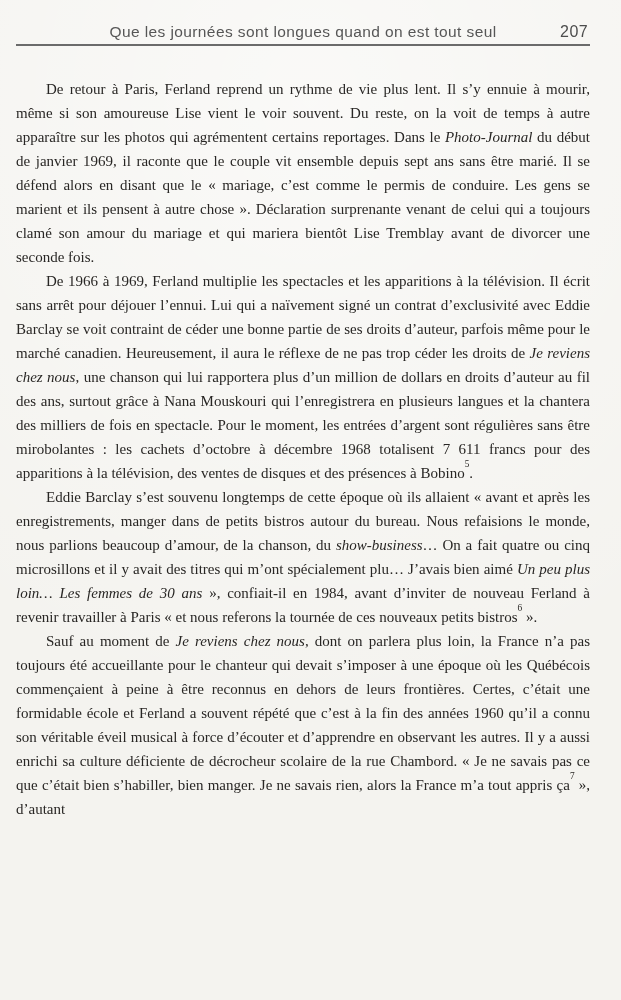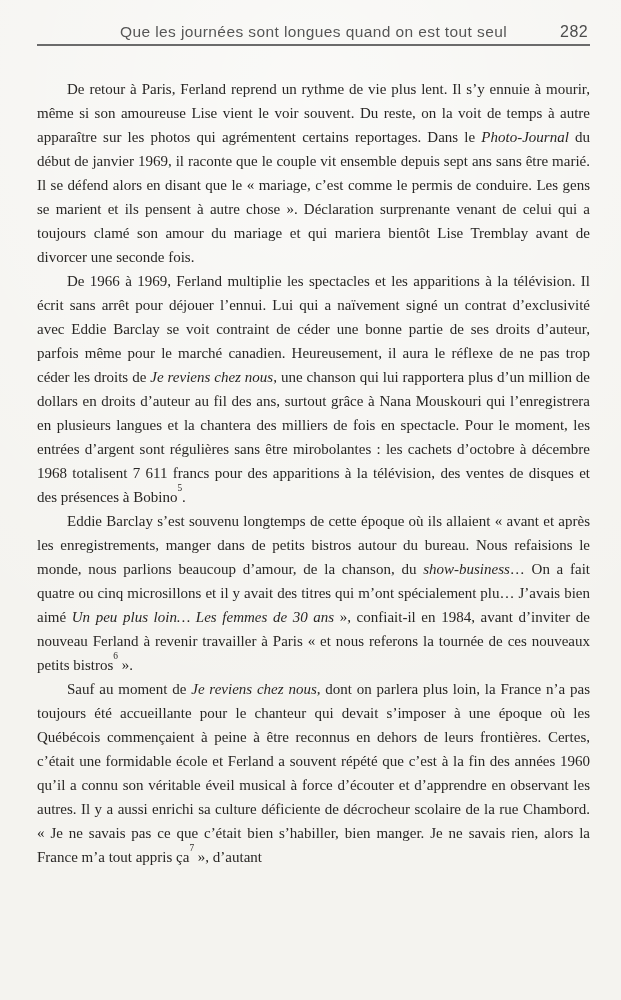--- a/index.html
+++ b/index.html
@@ -6,21 +6,21 @@
     margin: 0;
     padding: 0;
     background: #e8e7e4;
   }
   .page {
     position: relative;
     width: 621px;
     height: 1000px;
     margin: 0 auto;
     box-sizing: border-box;
-    padding: 20px 31px 0 37px;
+    padding: 20px 31px 0 16px;
     background:
       radial-gradient(130% 90% at 50% 10%, rgba(255,255,255,0.55), rgba(255,255,255,0) 70%),
       #f4f3ef;
     overflow: hidden;
     font-family: "Liberation Serif", "DejaVu Serif", serif;
   }
   .running-head {
     position: relative;
     height: 24px;
     border-bottom: 2px solid #6b6b6b;
@@ -66,21 +66,21 @@
     position: relative;
     top: -0.5em;
   }
 </style>
 </head>
 <body>
 
 <div class="page">
   <header class="running-head">
     <span class="head-title">Que les journées sont longues quand on est tout seul</span>
-    <span class="folio">282</span>
+    <span class="folio">207</span>
   </header>
 
   <main class="body-text" id="body-text">
       <p class="para">De retour à Paris, Ferland reprend un rythme de vie plus lent. Il s’y ennuie à mourir, même si son amoureuse Lise vient le voir souvent. Du reste, on la voit de temps à autre apparaître sur les photos qui agrémentent certains reportages. Dans le <em>Photo-Journal</em> du début de janvier 1969, il raconte que le couple vit ensemble depuis sept ans sans être marié. Il se défend alors en disant que le «&nbsp;mariage, c’est comme le permis de conduire. Les gens se marient et ils pensent à autre chose&nbsp;». Déclaration surprenante venant de celui qui a toujours clamé son amour du mariage et qui mariera bientôt Lise Tremblay avant de divorcer une seconde fois.</p>
       <p class="para">De 1966 à 1969, Ferland multiplie les spectacles et les apparitions à la télévision. Il écrit sans arrêt pour déjouer l’ennui. Lui qui a naïvement signé un contrat d’exclusivité avec Eddie Barclay se voit contraint de céder une bonne partie de ses droits d’auteur, parfois même pour le marché canadien. Heureusement, il aura le réflexe de ne pas trop céder les droits de <em>Je reviens chez nous</em>, une chanson qui lui rapportera plus d’un million de dollars en droits d’auteur au fil des ans, surtout grâce à Nana Mouskouri qui l’enregistrera en plusieurs langues et la chantera des milliers de fois en spectacle. Pour le moment, les entrées d’argent sont régulières sans être mirobolantes&nbsp;: les cachets d’octobre à décembre 1968 totalisent 7&nbsp;611 francs pour des apparitions à la télévision, des ventes de disques et des présences à Bobino<sup>5</sup>.</p>
       <p class="para">Eddie Barclay s’est souvenu longtemps de cette époque où ils allaient «&nbsp;avant et après les enregistrements, manger dans de petits bistros autour du bureau. Nous refaisions le monde, nous parlions beaucoup d’amour, de la chanson, du <em>show-business</em>… On a fait quatre ou cinq microsillons et il y avait des titres qui m’ont spécialement plu… J’avais bien aimé <em>Un peu plus loin… Les femmes de 30 ans</em>&nbsp;», confiait-il en 1984, avant d’inviter de nouveau Ferland à revenir travailler à Paris «&nbsp;et nous referons la tournée de ces nouveaux petits bistros<sup>6</sup>&nbsp;».</p>
       <p class="para">Sauf au moment de <em>Je reviens chez nous</em>, dont on parlera plus loin, la France n’a pas toujours été accueillante pour le chanteur qui devait s’imposer à une époque où les Québécois commençaient à peine à être reconnus en dehors de leurs frontières. Certes, c’était une formidable école et Ferland a souvent répété que c’est à la fin des années 1960 qu’il a connu son véritable éveil musical à force d’écouter et d’apprendre en observant les autres. Il y a aussi enrichi sa culture déficiente de décrocheur scolaire de la rue Chambord. «&nbsp;Je ne savais pas ce que c’était bien s’habiller, bien manger. Je ne savais rien, alors la France m’a tout appris ça<sup>7</sup>&nbsp;», d’autant</p>
     </main>
 </div>
 

